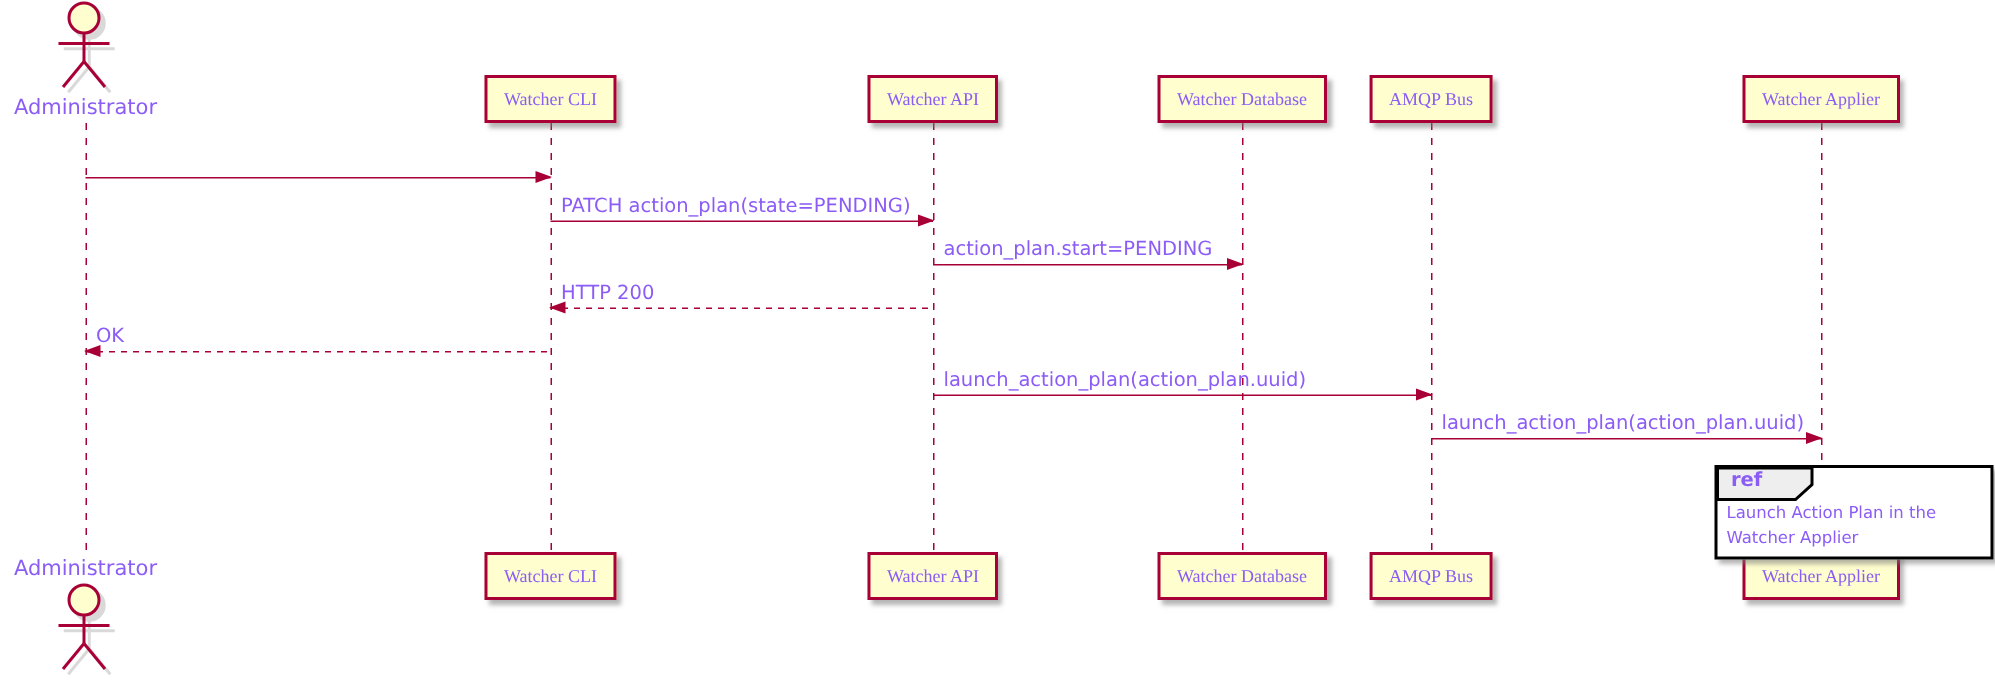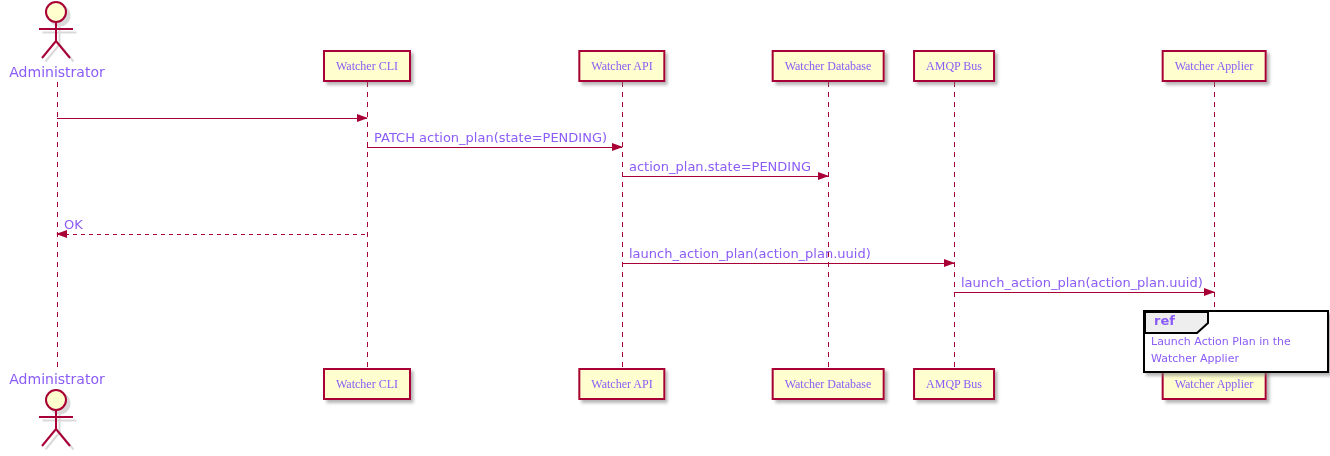--- a/index.html
+++ b/index.html
@@ -157,23 +157,28 @@
     <div class="message" style="left: 57px; top: 101px; width: 310px;">
       <div class="message-line solid"></div>
       <div class="arrowhead right"></div>
     </div>
     <div class="message" style="left: 367px; top: 130px; width: 255px;">
       <div class="message-label">PATCH action_plan(state=PENDING)</div>
       <div class="message-line solid"></div>
       <div class="arrowhead right"></div>
     </div>
     <div class="message" style="left: 622px; top: 159px; width: 206px;">
-      <div class="message-label">action_plan.state=PENDING</div>
+      <div class="message-label">action_plan.start=PENDING</div>
       <div class="message-line solid"></div>
       <div class="arrowhead right"></div>
+    </div>
+    <div class="message" style="left: 367px; top: 188px; width: 255px;">
+      <div class="message-label">HTTP 200</div>
+      <div class="message-line dashed"></div>
+      <div class="arrowhead left"></div>
     </div>
     <div class="message" style="left: 57px; top: 217px; width: 310px;">
       <div class="message-label">OK</div>
       <div class="message-line dashed"></div>
       <div class="arrowhead left"></div>
     </div>
     <div class="message" style="left: 622px; top: 246px; width: 332px;">
       <div class="message-label">launch_action_plan(action_plan.uuid)</div>
       <div class="message-line solid"></div>
       <div class="arrowhead right"></div>

